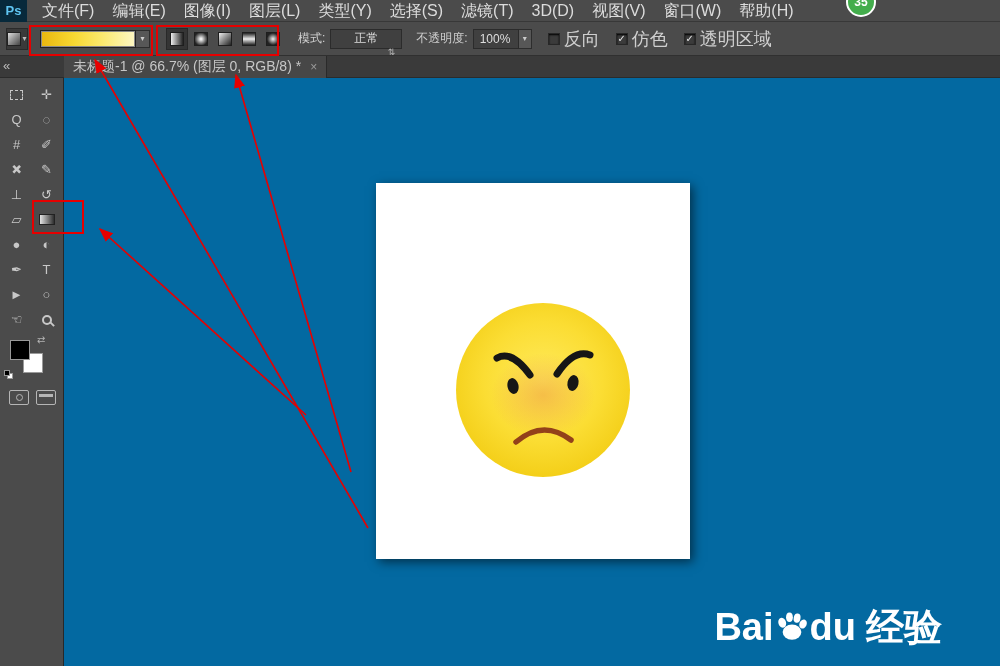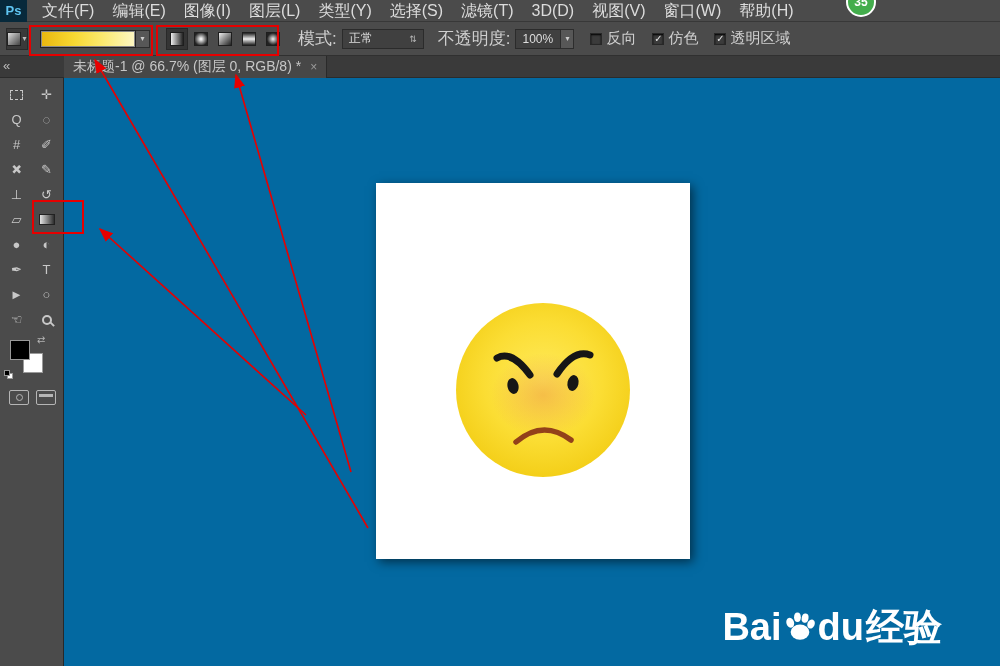--- a/index.html
+++ b/index.html
@@ -30,31 +30,31 @@
                color:#ccc; font-size:8px; display:flex; align-items:center; justify-content:center; }
   .grad-types { display:flex; margin-left:16px; gap:2px; }
   .gbtn { width:22px; height:22px; display:flex; align-items:center; justify-content:center; border:1px solid transparent; }
   .gbtn.selected { background:#353535; border:1px solid #292929; }
   .gthumb { width:14px; height:14px; border:1px solid #1e1e1e; }
   .t1 { background:linear-gradient(90deg,#eee,#222); }
   .t2 { background:radial-gradient(circle,#eee 10%,#222 80%); }
   .t3 { background:linear-gradient(135deg,#eee,#222); }
   .t4 { background:linear-gradient(180deg,#222,#eee 50%,#222); }
   .t5 { background:radial-gradient(closest-side,#eee,#222); }
-  .ob-label { color:#cfcfcf; font-size:17px; margin-left:14px; }
+  .ob-label { color:#cfcfcf; font-size:12px; margin-left:14px; }
   .dropdown { height:20px; background:#404040; border:1px solid #2b2b2b; color:#ddd; font-size:12px;
               display:flex; align-items:center; padding:0 6px; margin-left:5px; }
-  .dd-mode { width:82px; }
+  .dd-mode { width:72px;flex-direction:column; }
   .dd-updown { margin-left:auto; color:#b5b5b5; font-size:9px; }
   .dd-opacity { width:46px; }
   .dd-arrow-btn { width:13px; height:20px; background:#575757; border:1px solid #2d2d2d; border-left:none;
                   color:#ccc; font-size:8px; display:flex; align-items:center; justify-content:center; }
   .cb { width:12px; height:12px; background:#3b3b3b; border:1px solid #272727; box-shadow:inset 0 1px 2px #000;
         display:inline-flex; align-items:center; justify-content:center; color:#e6e6e6; font-size:10px; margin-left:16px; }
-  .cb-label { color:#cfcfcf; font-size:15px; margin-left:4px; }
+  .cb-label { color:#cfcfcf; font-size:18px; margin-left:4px; }
 
   
   .tabbar { position:absolute; top:56px; left:0; right:0; height:22px; background:#3a3a3a;
             border-bottom:1px solid #2b2b2b; z-index:3; }
   .collapse { position:absolute; left:3px; top:2px; color:#bbb; font-size:13px; }
   .tab { position:absolute; left:64px; top:0; height:22px; background:#474747; border-right:1px solid #2a2a2a;
          display:flex; align-items:center; padding:0 9px; }
   .tab-title { color:#c6c6c6; font-size:14px; white-space:nowrap; }
   .tab-close { color:#9a9a9a; margin-left:9px; font-size:12px; }
 
@@ -85,21 +85,21 @@
 
   
   .canvas { position:absolute; left:64px; top:78px; right:0; bottom:0; background:#0369a1; }
   .document { position:absolute; left:312px; top:105px; width:314px; height:376px; background:#fff;
               box-shadow:3px 3px 10px rgba(0,0,0,0.55); }
 
   
   .watermark { position:absolute; right:58px; bottom:20px; color:#fff; }
   .wm-line1 { display:flex; align-items:center; font-size:38px; font-weight:bold; line-height:1; }
   .wm-paw { margin:0 1px; }
-  .wm-suffix { margin-left:2px; }
+  .wm-suffix { margin-left:10px; }
   .wm-line2 { font-size:24px; margin-top:4px; letter-spacing:0.5px; }
 
   
   .overlay { position:absolute; left:0; top:0; width:1000px; height:666px; pointer-events:none; z-index:100; }
 </style>
 </head>
 <body>
 
 <div class="app">
 

